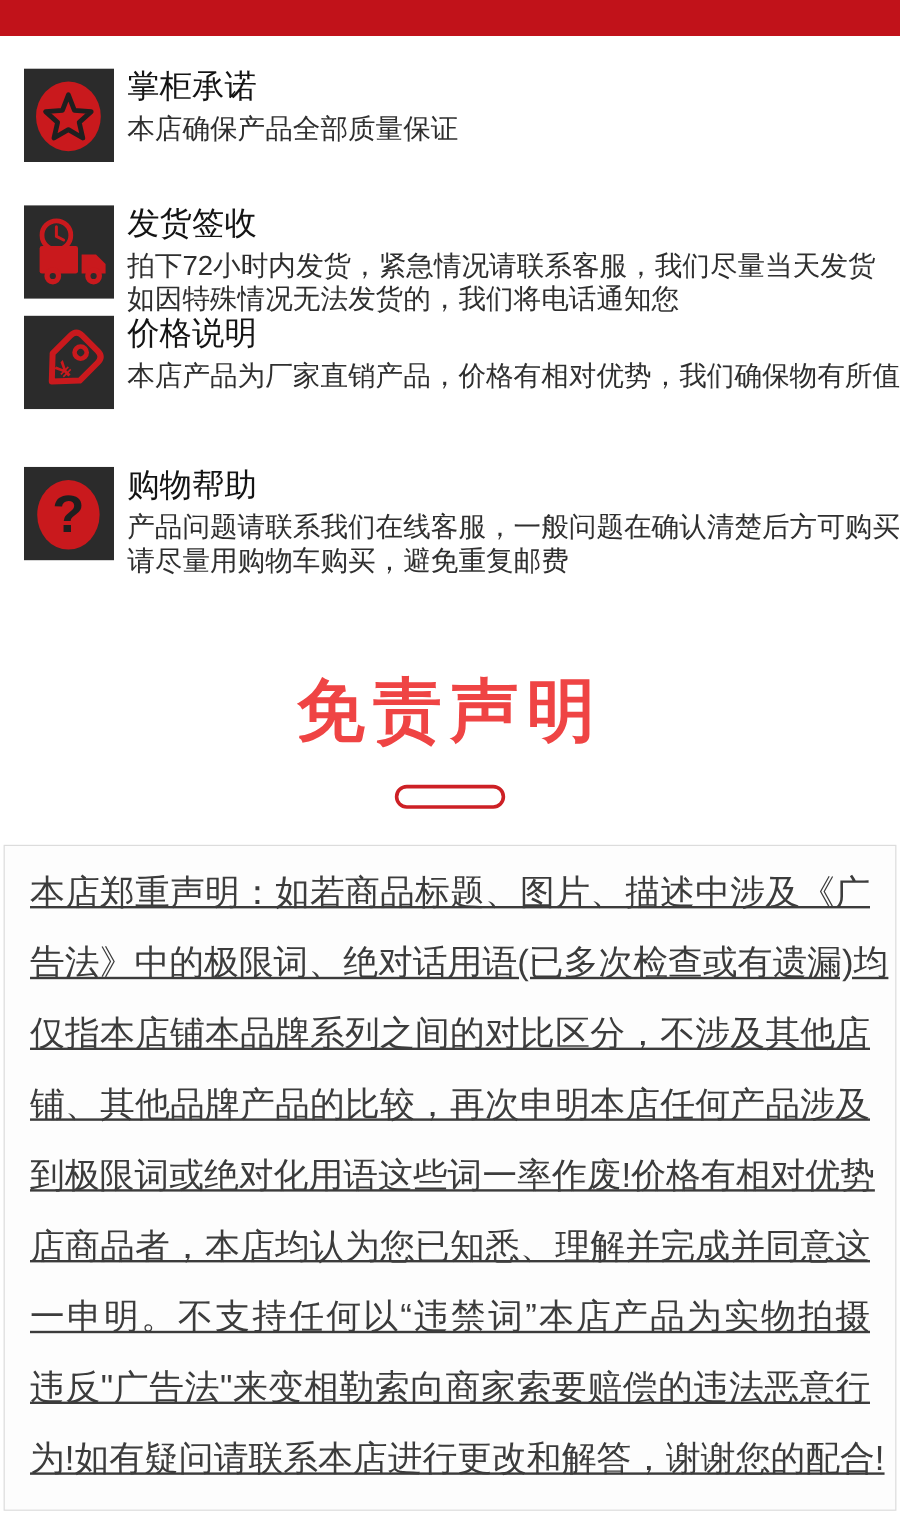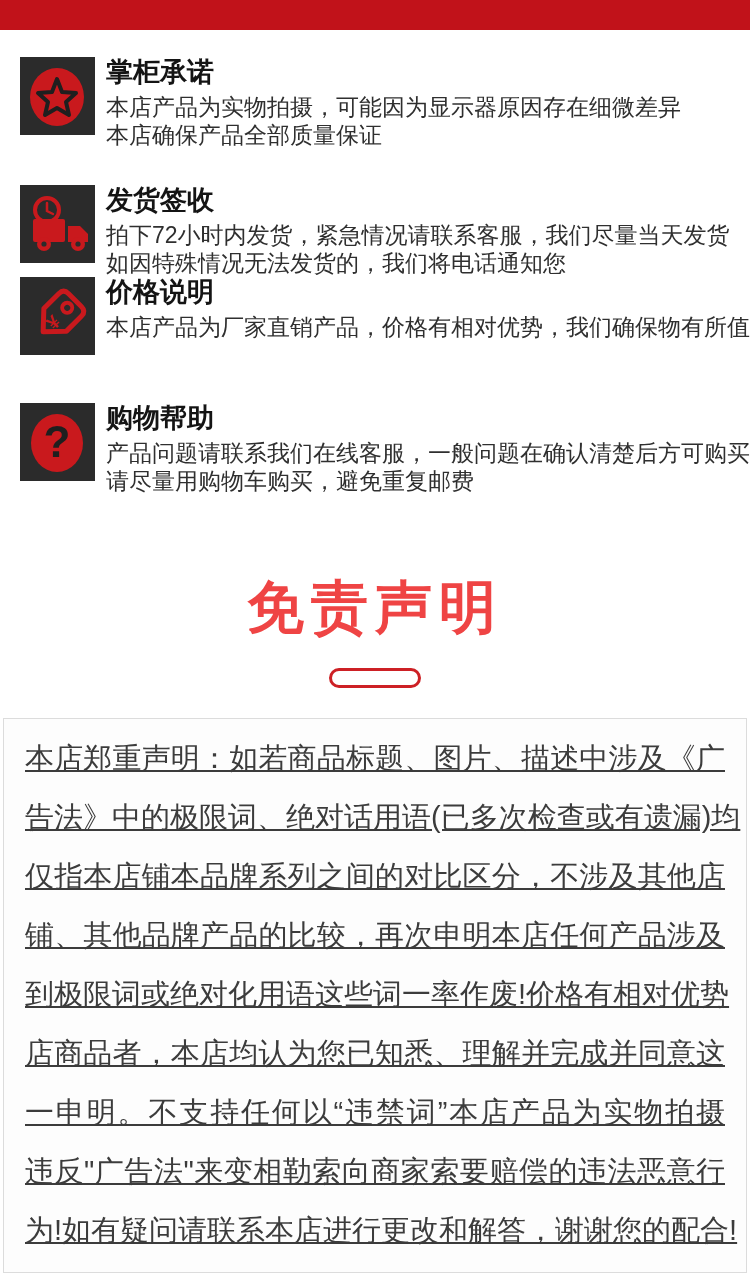--- a/index.html
+++ b/index.html
@@ -30,21 +30,21 @@
     width: 75px;
     height: 78px;
     flex: 0 0 75px;
     margin-right: 11px;
   }
   .service-icon svg { display: block; }
   .service-text { padding-top: 0; }
   .service-title {
     font-size: 27px;
     line-height: 30px;
-    font-weight: bold;
+    font-weight: normal;
     color: #141414;
     margin-bottom: 6px;
     white-space: nowrap;
   }
   .service-line {
     font-size: 23px;
     line-height: 28px;
     color: #2f2f2f;
     white-space: nowrap;
   }
@@ -91,21 +91,20 @@
   <div class="service-item m1">
     <span class="service-icon">
       <svg width="75" height="78" viewBox="0 0 75 78">
         <rect width="75" height="78" fill="#2b2b2b"></rect>
         <ellipse cx="37" cy="40" rx="27" ry="29" fill="#c9191d"></ellipse>
         <polygon points="37,22 42,35 56,36 46,45 49,58 37,51 25,58 28,45 18,36 32,35" fill="none" stroke="#1f1f1f" stroke-width="4" stroke-linejoin="round"></polygon>
       </svg>
     </span>
     <div class="service-text">
       <div class="service-title">掌柜承诺</div>
-      <div class="service-line">本店产品为实物拍摄，可能因为显示器原因存在细微差异</div>
       <div class="service-line">本店确保产品全部质量保证</div>
     </div>
   </div>
 
   <div class="service-item m2">
     <span class="service-icon">
       <svg width="75" height="78" viewBox="0 0 75 78">
         <rect width="75" height="78" fill="#2b2b2b"></rect>
         <circle cx="27" cy="25" r="12" fill="none" stroke="#c9191d" stroke-width="4"></circle>
         <path d="M27,18 L27,26 L33,29" fill="none" stroke="#c9191d" stroke-width="2.5" stroke-linecap="round"></path>

